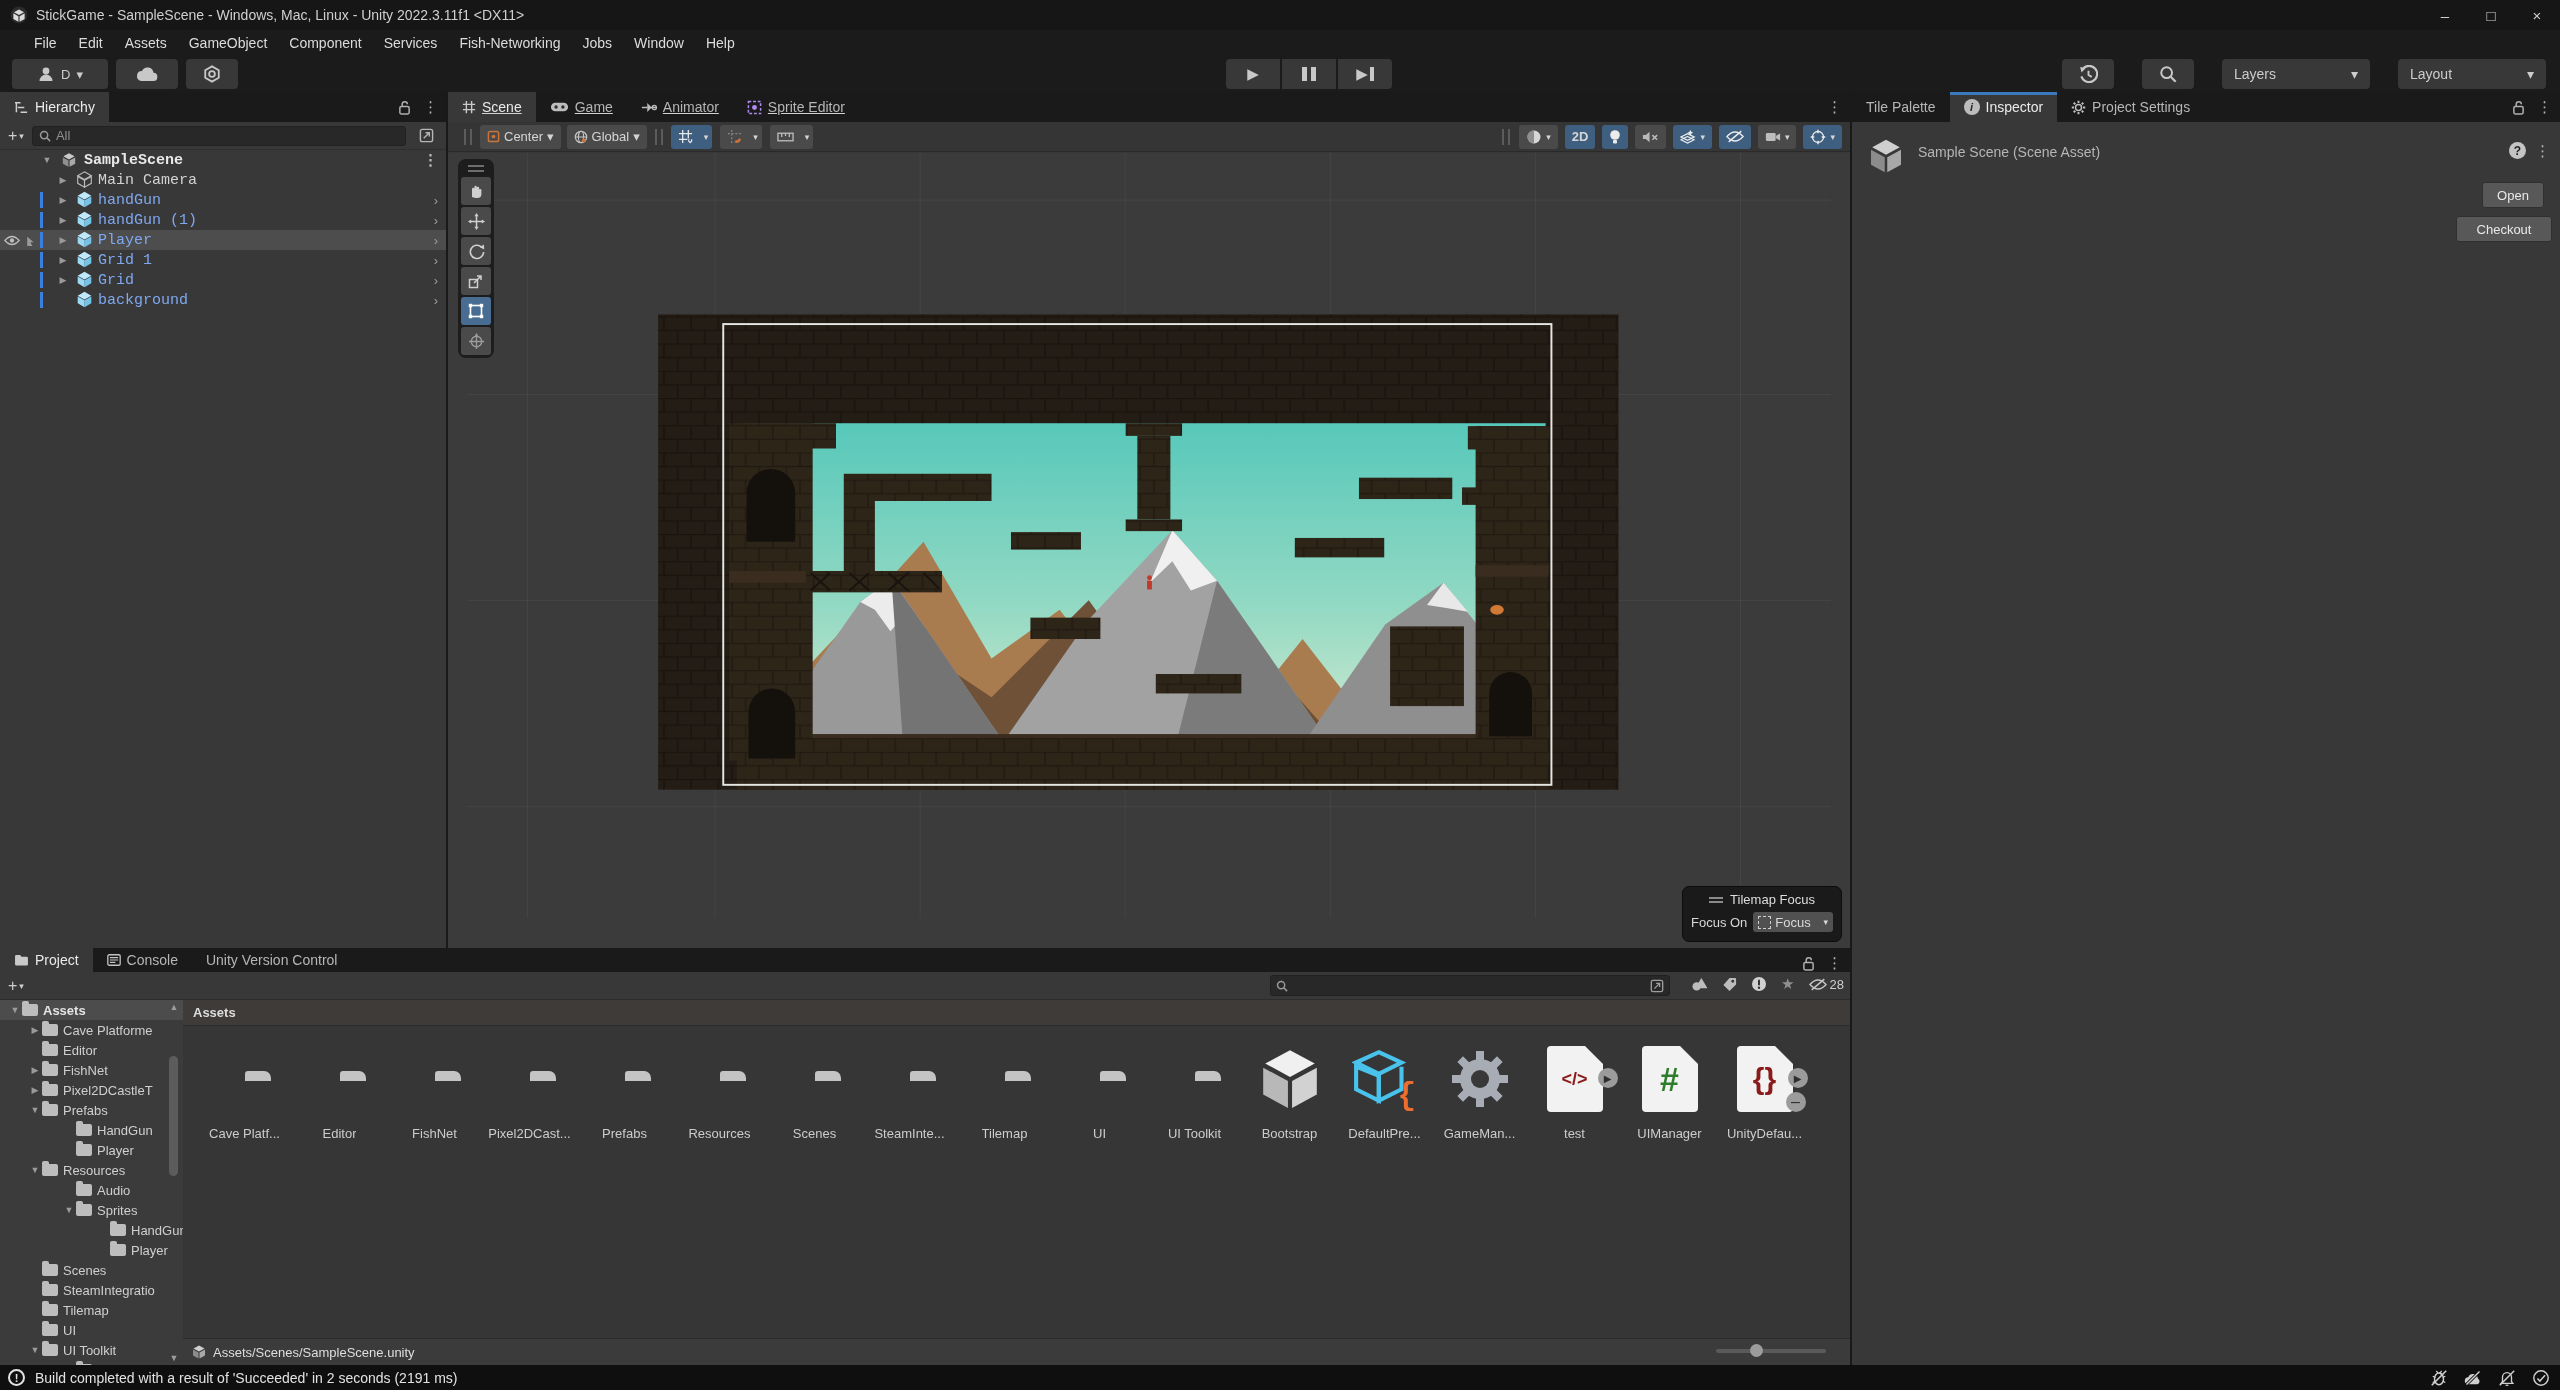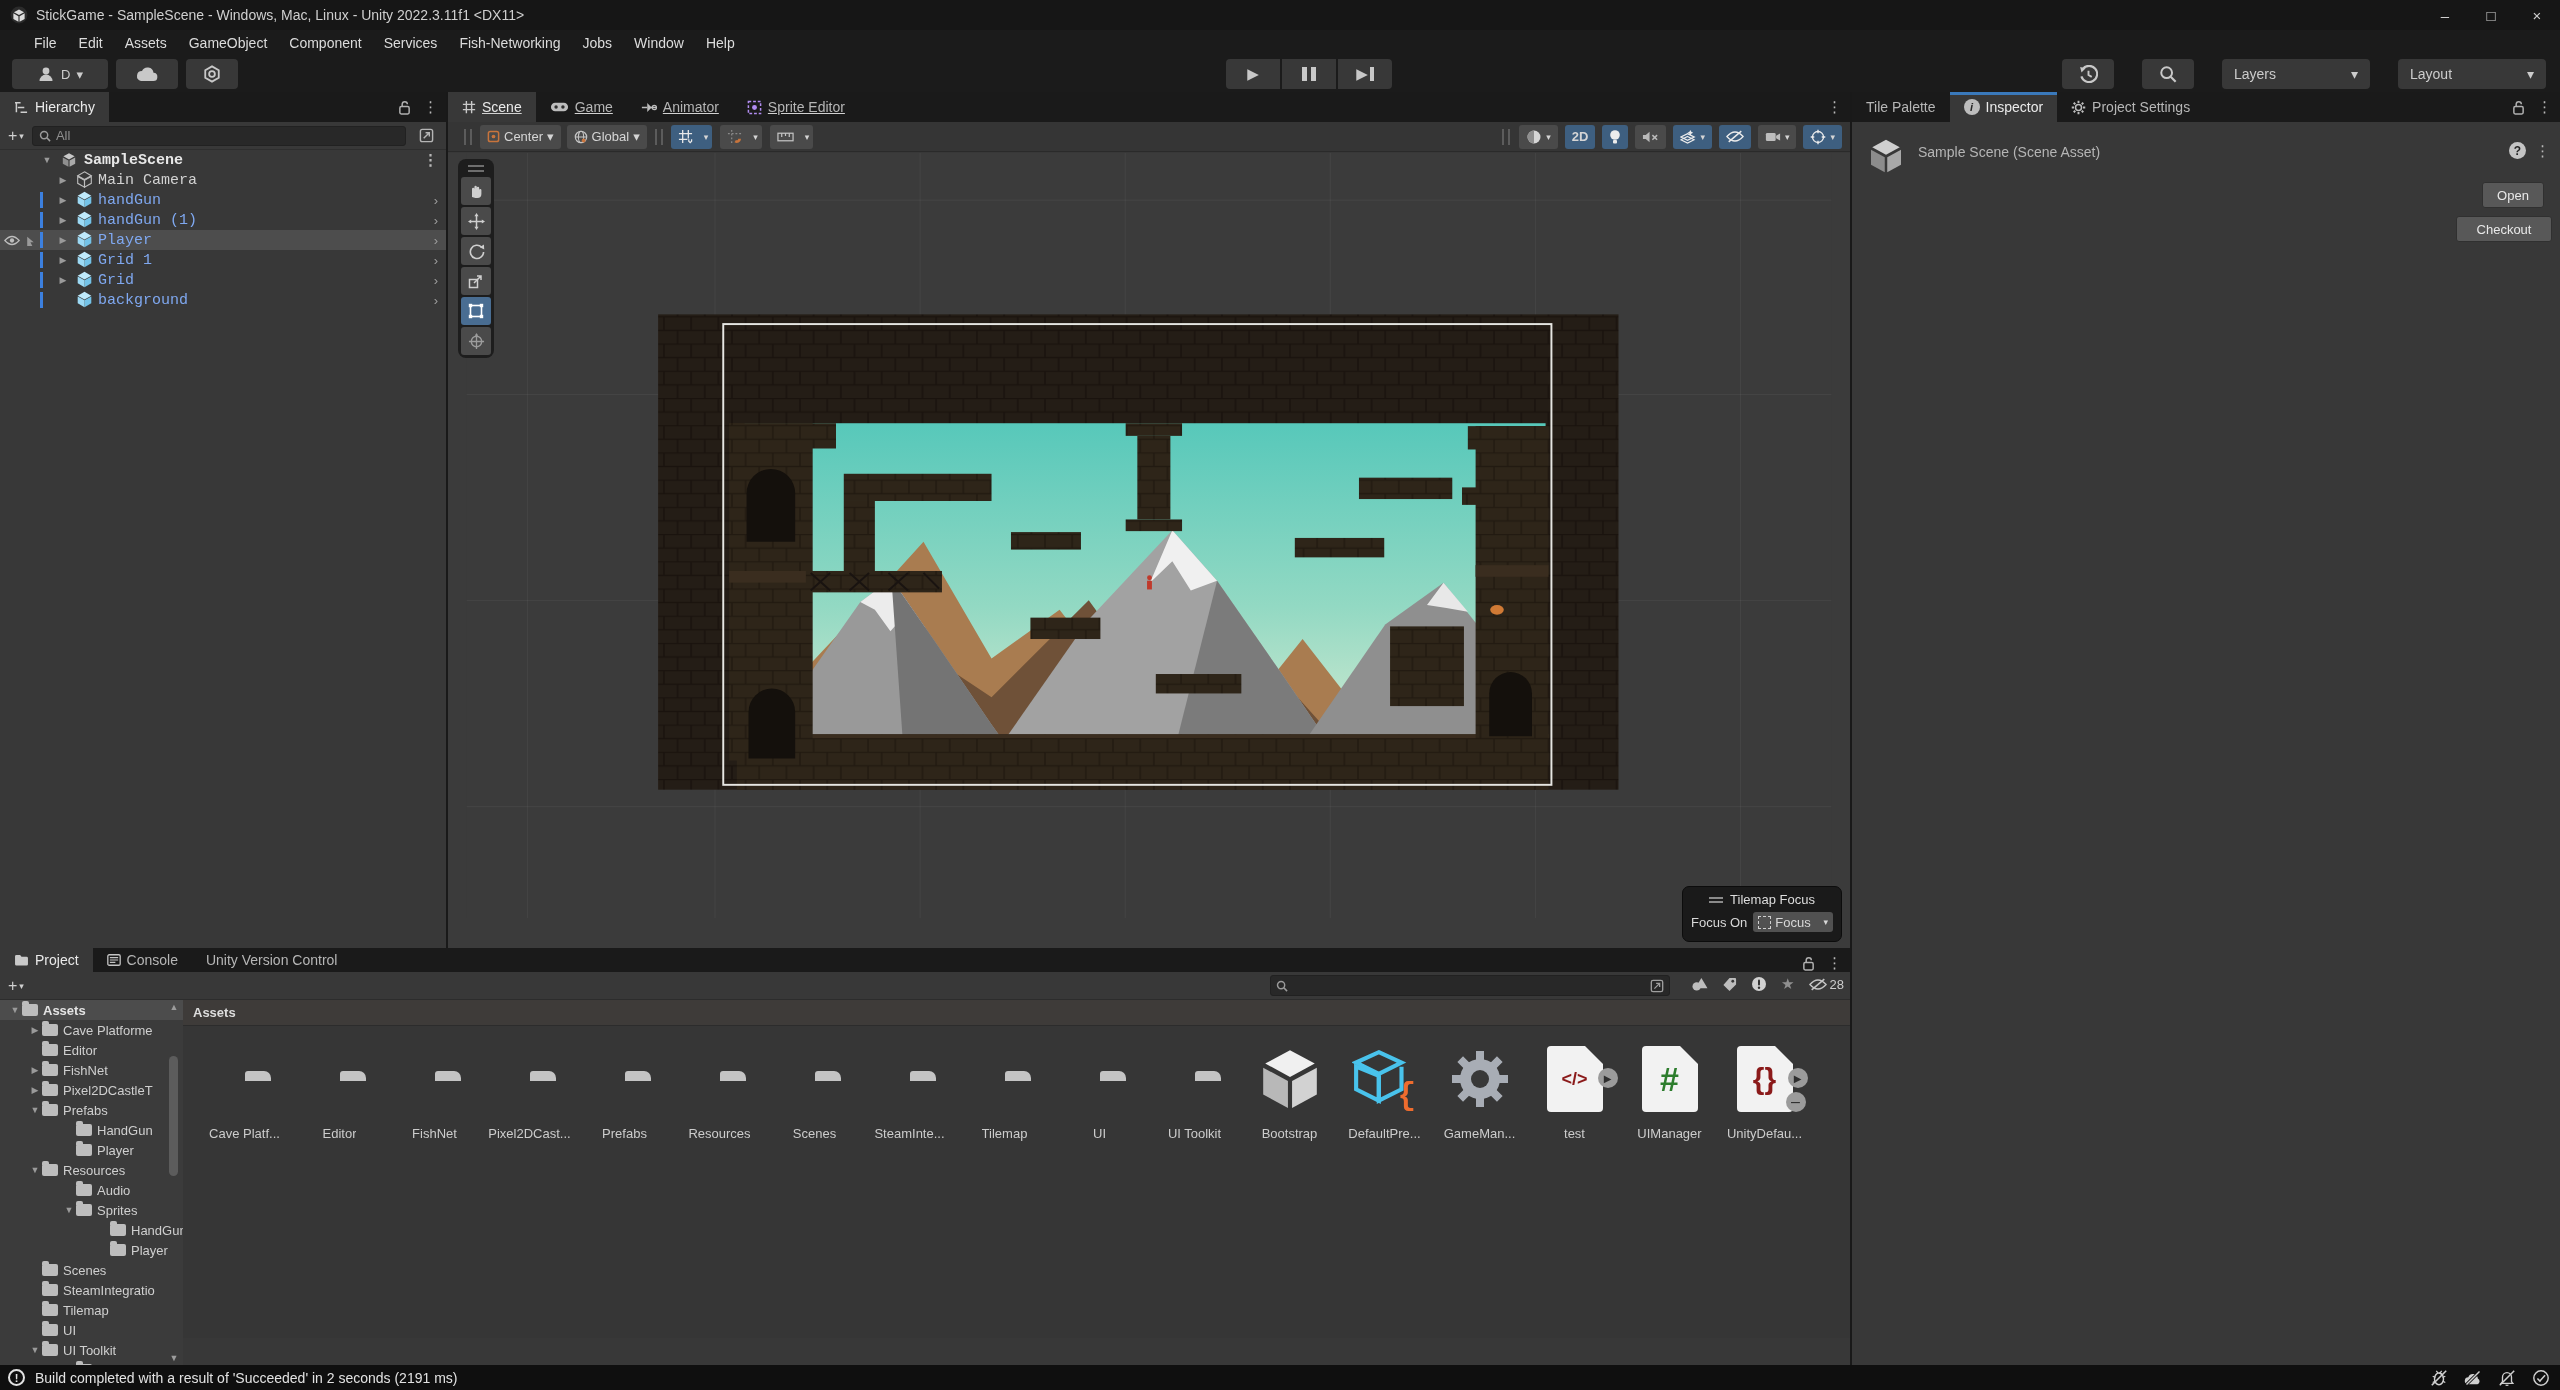--- a/index.html
+++ b/index.html
@@ -1144,20 +1144,31 @@
               </span>
             </span>
             <span class="badge badge-play">▶</span>
             <span class="badge badge-minus">–</span>
           </div>
           <div class="cap">UnityDefau...</div>
         </div>
       </div>
   </div>
 
+  <div class="p-footer">
+    <svg width="16" height="16" viewBox="0 0 64 64">
+        <polygon points="32,6 54,18 32,30 10,18" fill="#cfcfcf"></polygon>
+        <polygon points="56,22 56,46 34,58 34,34" fill="#a8a8a8"></polygon>
+        <polygon points="8,22 30,34 30,58 8,46" fill="#8c8c8c"></polygon>
+      </svg>
+    <span>Assets/Scenes/SampleScene.unity</span>
+    <div class="zoomslider">
+        <span class="knob"></span>
+      </div>
+  </div>
 </div>
 
 <div class="statusbar">
   <span class="stat-ic">!</span>
   <span>Build completed with a result of 'Succeeded' in 2 seconds (2191 ms)</span>
   <div class="stat-right">
     <svg width="18" height="18" viewBox="0 0 20 20">
         <ellipse cx="10" cy="11" rx="5" ry="6.5" fill="none" stroke="#cfcfcf" stroke-width="1.6"></ellipse>
         <path d="M10,4.5 a3,3 0 0 1 3,3 M7,2 l2,2.5 M13,2 l-2,2.5 M3,8 l3,1.5 M17,8 l-3,1.5 M3,15 l3,-1.5 M17,15 l-3,-1.5" stroke="#cfcfcf" stroke-width="1.4" fill="none"></path>
         <line x1="2" y1="18" x2="18" y2="2" stroke="#cfcfcf" stroke-width="1.8"></line>

